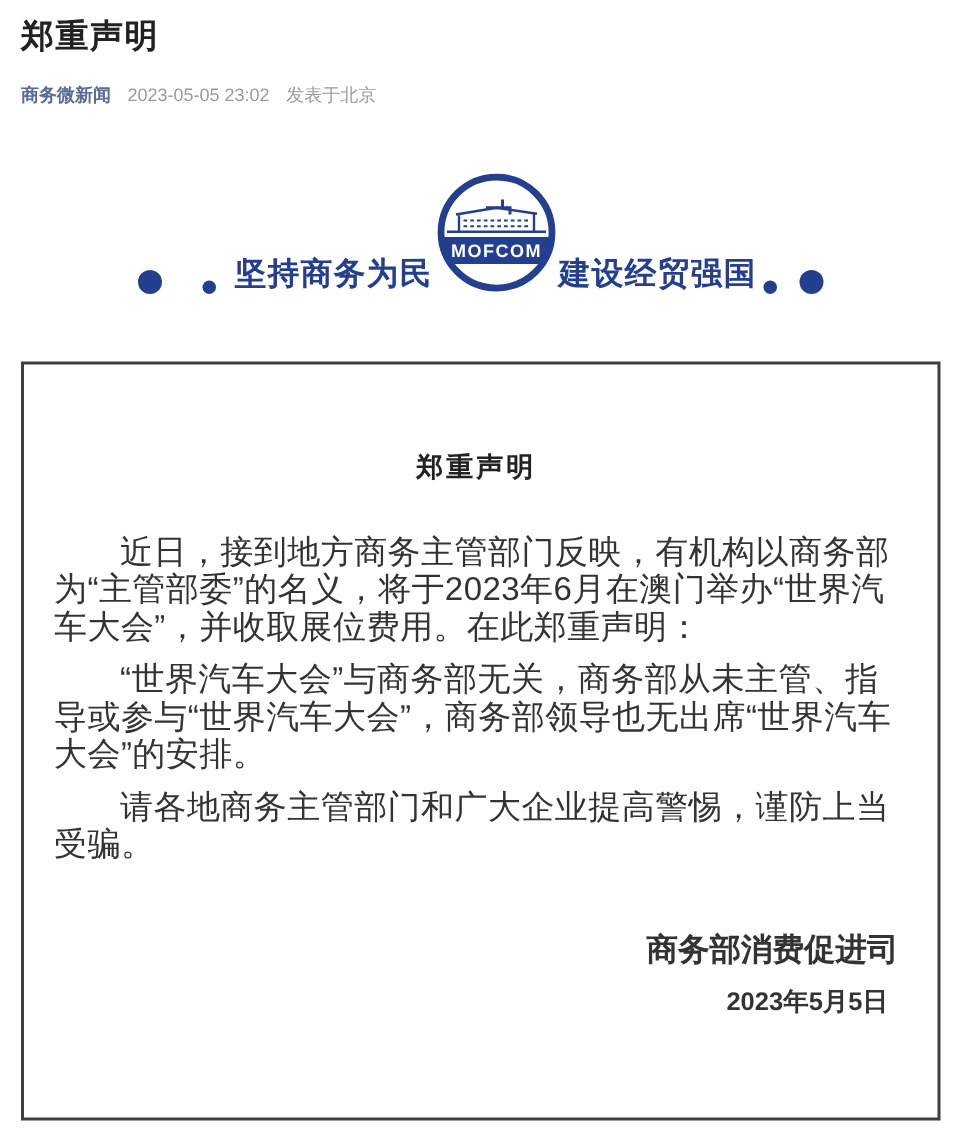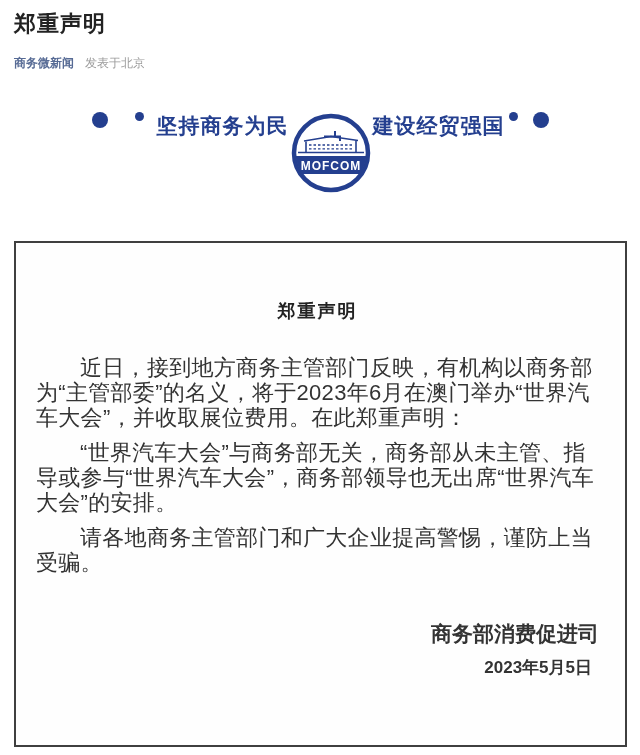--- a/index.html
+++ b/index.html
@@ -37,21 +37,21 @@
     gap: 11px;
     line-height: 18px;
   }
   .meta-account { color: var(--account); font-weight: 600; cursor: pointer; }
   .meta-time, .meta-loc { color: var(--muted); }
 
   .banner {
     margin-top: 40px;
     height: 84px;
     display: flex;
-    align-items: flex-start;
+    align-items: flex-end;
     justify-content: center;
   }
   .dot-lg { width: 16px; height: 16px; border-radius: 50%; background: var(--blue); flex: 0 0 auto; }
   .dot-sm { width: 9px; height: 9px; border-radius: 50%; background: var(--blue); flex: 0 0 auto; }
   .gap-a { margin-right: 27px; }  
   .gap-b { margin-right: 13px; }  
   .banner-text {
     font-size: 21px;
     font-weight: bold;
     color: var(--blue);
@@ -107,20 +107,21 @@
 </style>
 </head>
 <body>
 
 <div class="article">
 
   <h1 class="article-title">郑重声明</h1>
 
   <div class="meta">
     <span class="meta-account">商务微新闻</span>
+    <span class="meta-time">2023-05-05 23:02</span>
     <span class="meta-loc">发表于北京</span>
   </div>
 
   <div class="banner">
     <span class="dot-lg gap-a"></span>
     <span class="dot-sm gap-b"></span>
     <span class="banner-text">坚持商务为民</span>
 
     <svg class="logo" viewBox="0 0 80 82" xmlns="http://www.w3.org/2000/svg">
       <defs>

